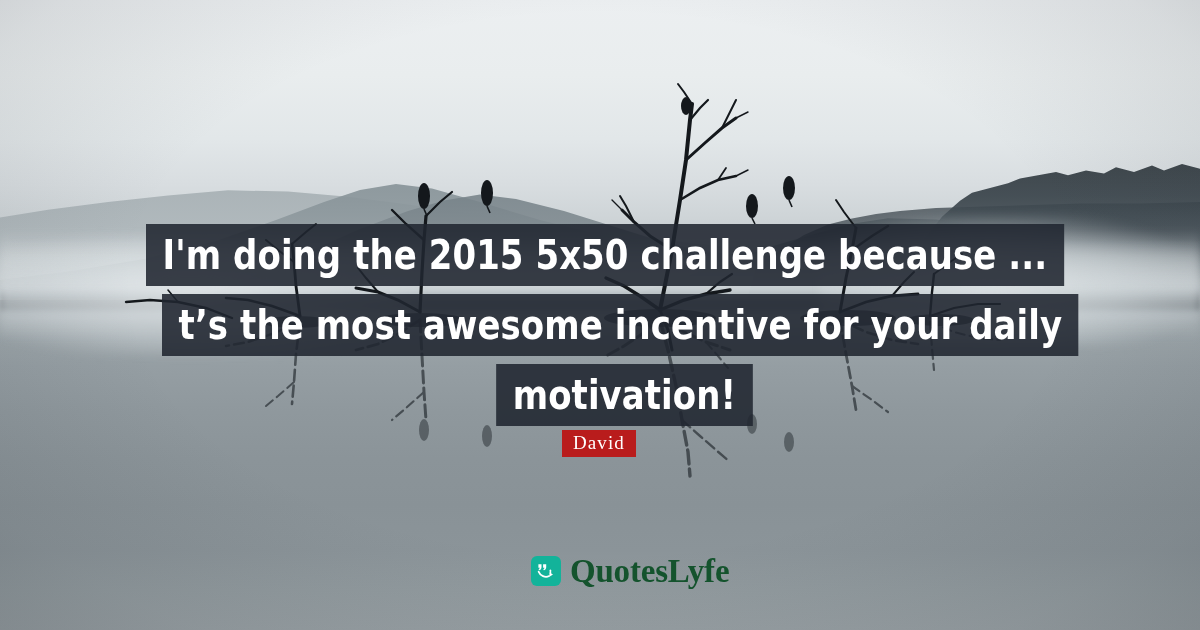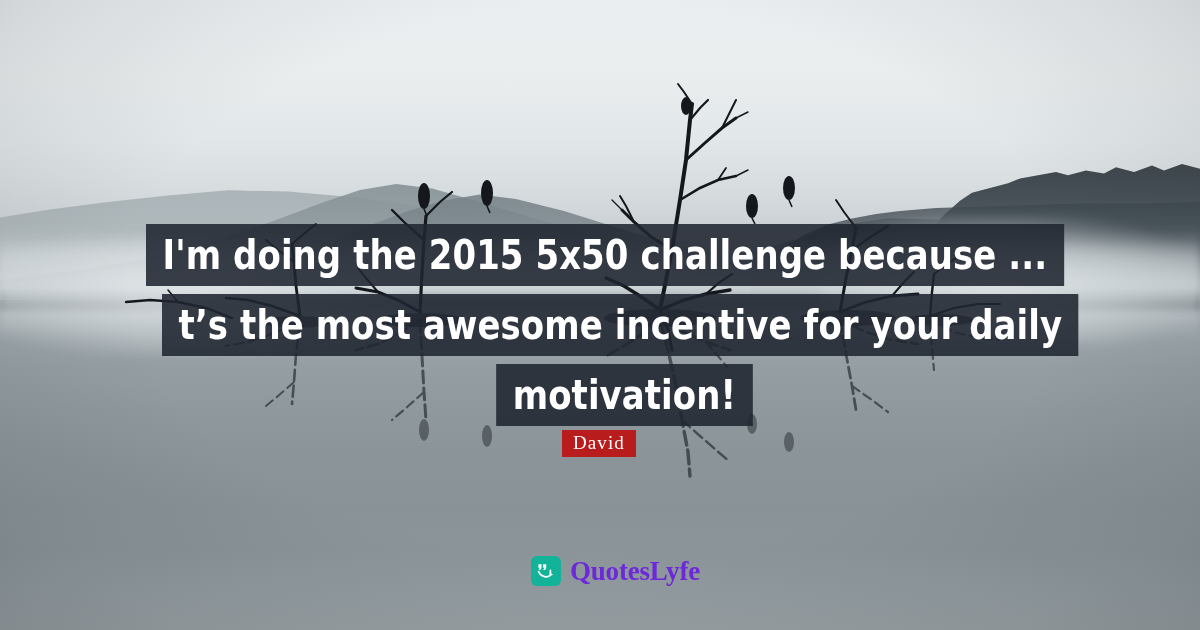--- a/index.html
+++ b/index.html
@@ -213,22 +213,22 @@
     width:30px; height:30px;
     border-radius:6px;
     background:#13b39a;
     display:flex; align-items:center; justify-content:center;
     flex:0 0 auto;
   }
   .logo-mark svg { display:block; }
   .logo-text {
     font-family:"Liberation Serif","DejaVu Serif",serif;
     font-weight:bold;
-    font-size:27px;
-    color:#6d28d9;
+    font-size:33px;
+    color:#14532d;
     letter-spacing:-.2px;
     line-height:30px;
   }
 
   
   .vignette {
     position:absolute; left:0; top:0; width:1200px; height:630px;
     z-index:30;
     pointer-events:none;
     background:radial-gradient(ellipse at 50% 45%,

